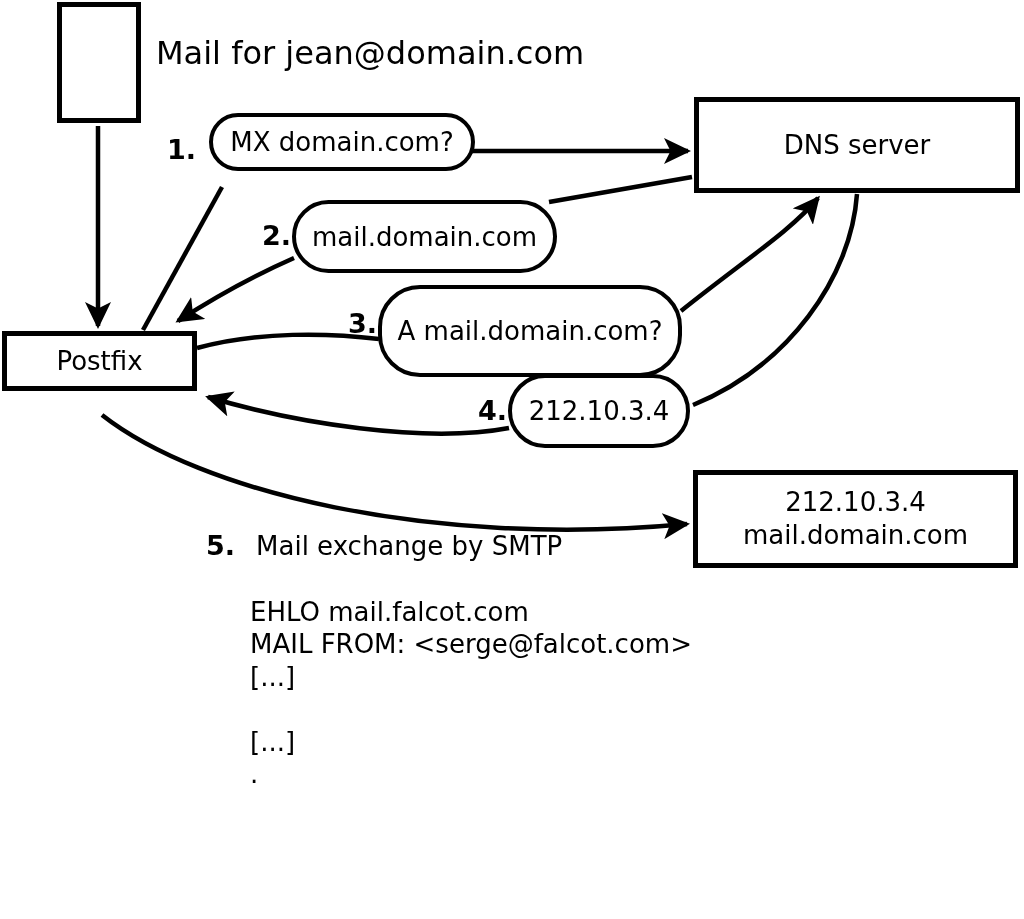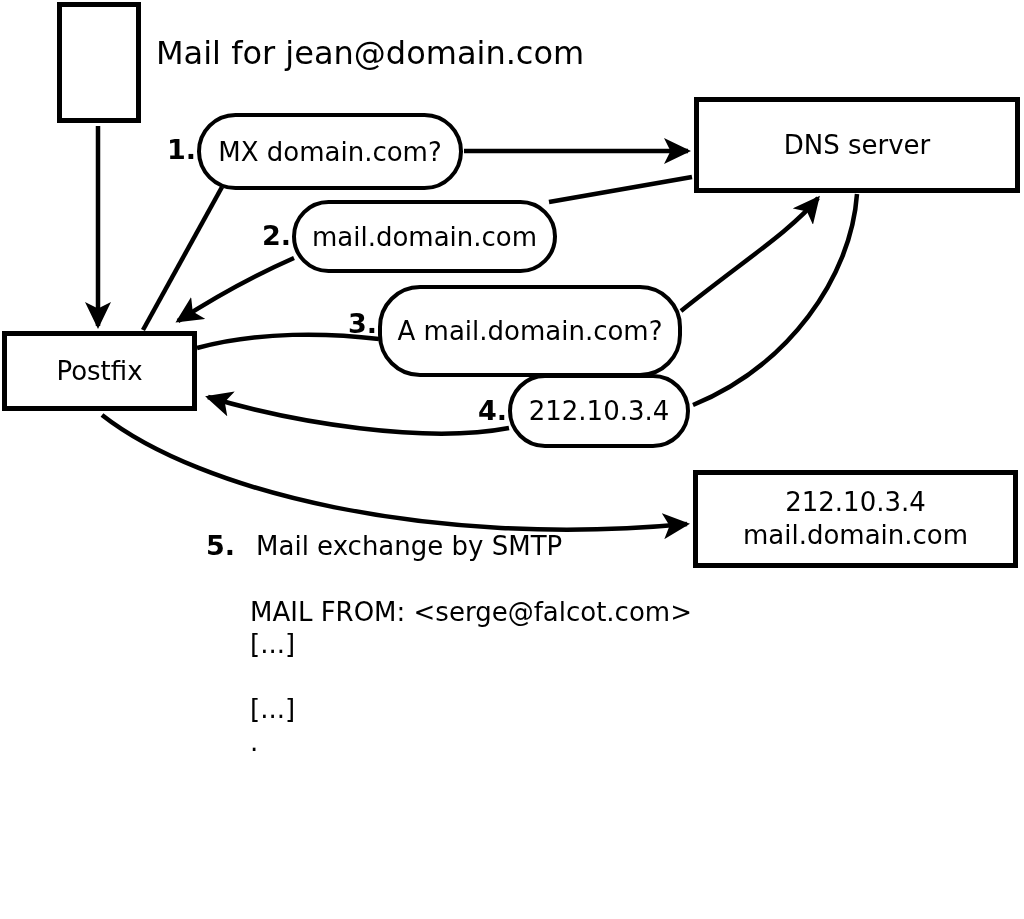--- a/index.html
+++ b/index.html
@@ -25,24 +25,24 @@
     align-items: center;
     justify-content: center;
     font-size: 26px;
     line-height: 32px;
     z-index: 2;
     white-space: nowrap;
   }
   .node { border: 5px solid #000; text-align: right; }
   .pill { border: 4.5px solid #000; border-radius: 42px; }
   .node-envelope   { left: 57px;  top: 2px;   width: 84px;  height: 121px; }
-  .node-postfix    { left: 2px;   top: 331px; width: 195px; height: 80px; }
+  .node-postfix    { left: 2px;   top: 331px; width: 195px; height: 60px; }
   .node-dns        { left: 694px; top: 97px;  width: 326px; height: 96px; }
   .node-dest       { left: 693px; top: 470px; width: 325px; height: 98px; flex-direction: column; line-height: 33px; }
-  .pill-1 { left: 197px; top: 113px; width: 266px; height: 77px; }
+  .pill-1 { left: 209px; top: 113px; width: 266px; height: 58px; }
   .pill-2 { left: 292px; top: 200px; width: 265px; height: 73px; }
   .pill-3 { left: 378px; top: 285px; width: 304px; height: 92px; }
   .pill-4 { left: 508px; top: 374px; width: 182px; height: 74px; }
   .stepnum {
     position: absolute;
     z-index: 3;
     font-weight: bold;
     font-size: 27px;
     line-height: 28px;
     width: 40px;
@@ -133,18 +133,19 @@
 <div class="pill pill-4">
   <span>212.10.3.4</span>
 </div>
 
 <div class="step5-row">
   <span class="num">5.</span>
   <span>Mail exchange by SMTP</span>
 </div>
 
 <div class="smtp-block">
+  <div class="smtp-line">EHLO mail.falcot.com</div>
   <div class="smtp-line">MAIL FROM: &lt;serge@falcot.com&gt;</div>
   <div class="smtp-line">[...]</div>
   <div class="smtp-line"></div>
   <div class="smtp-line">[...]</div>
   <div class="smtp-line">.</div>
 </div>
 
 </body></html>

